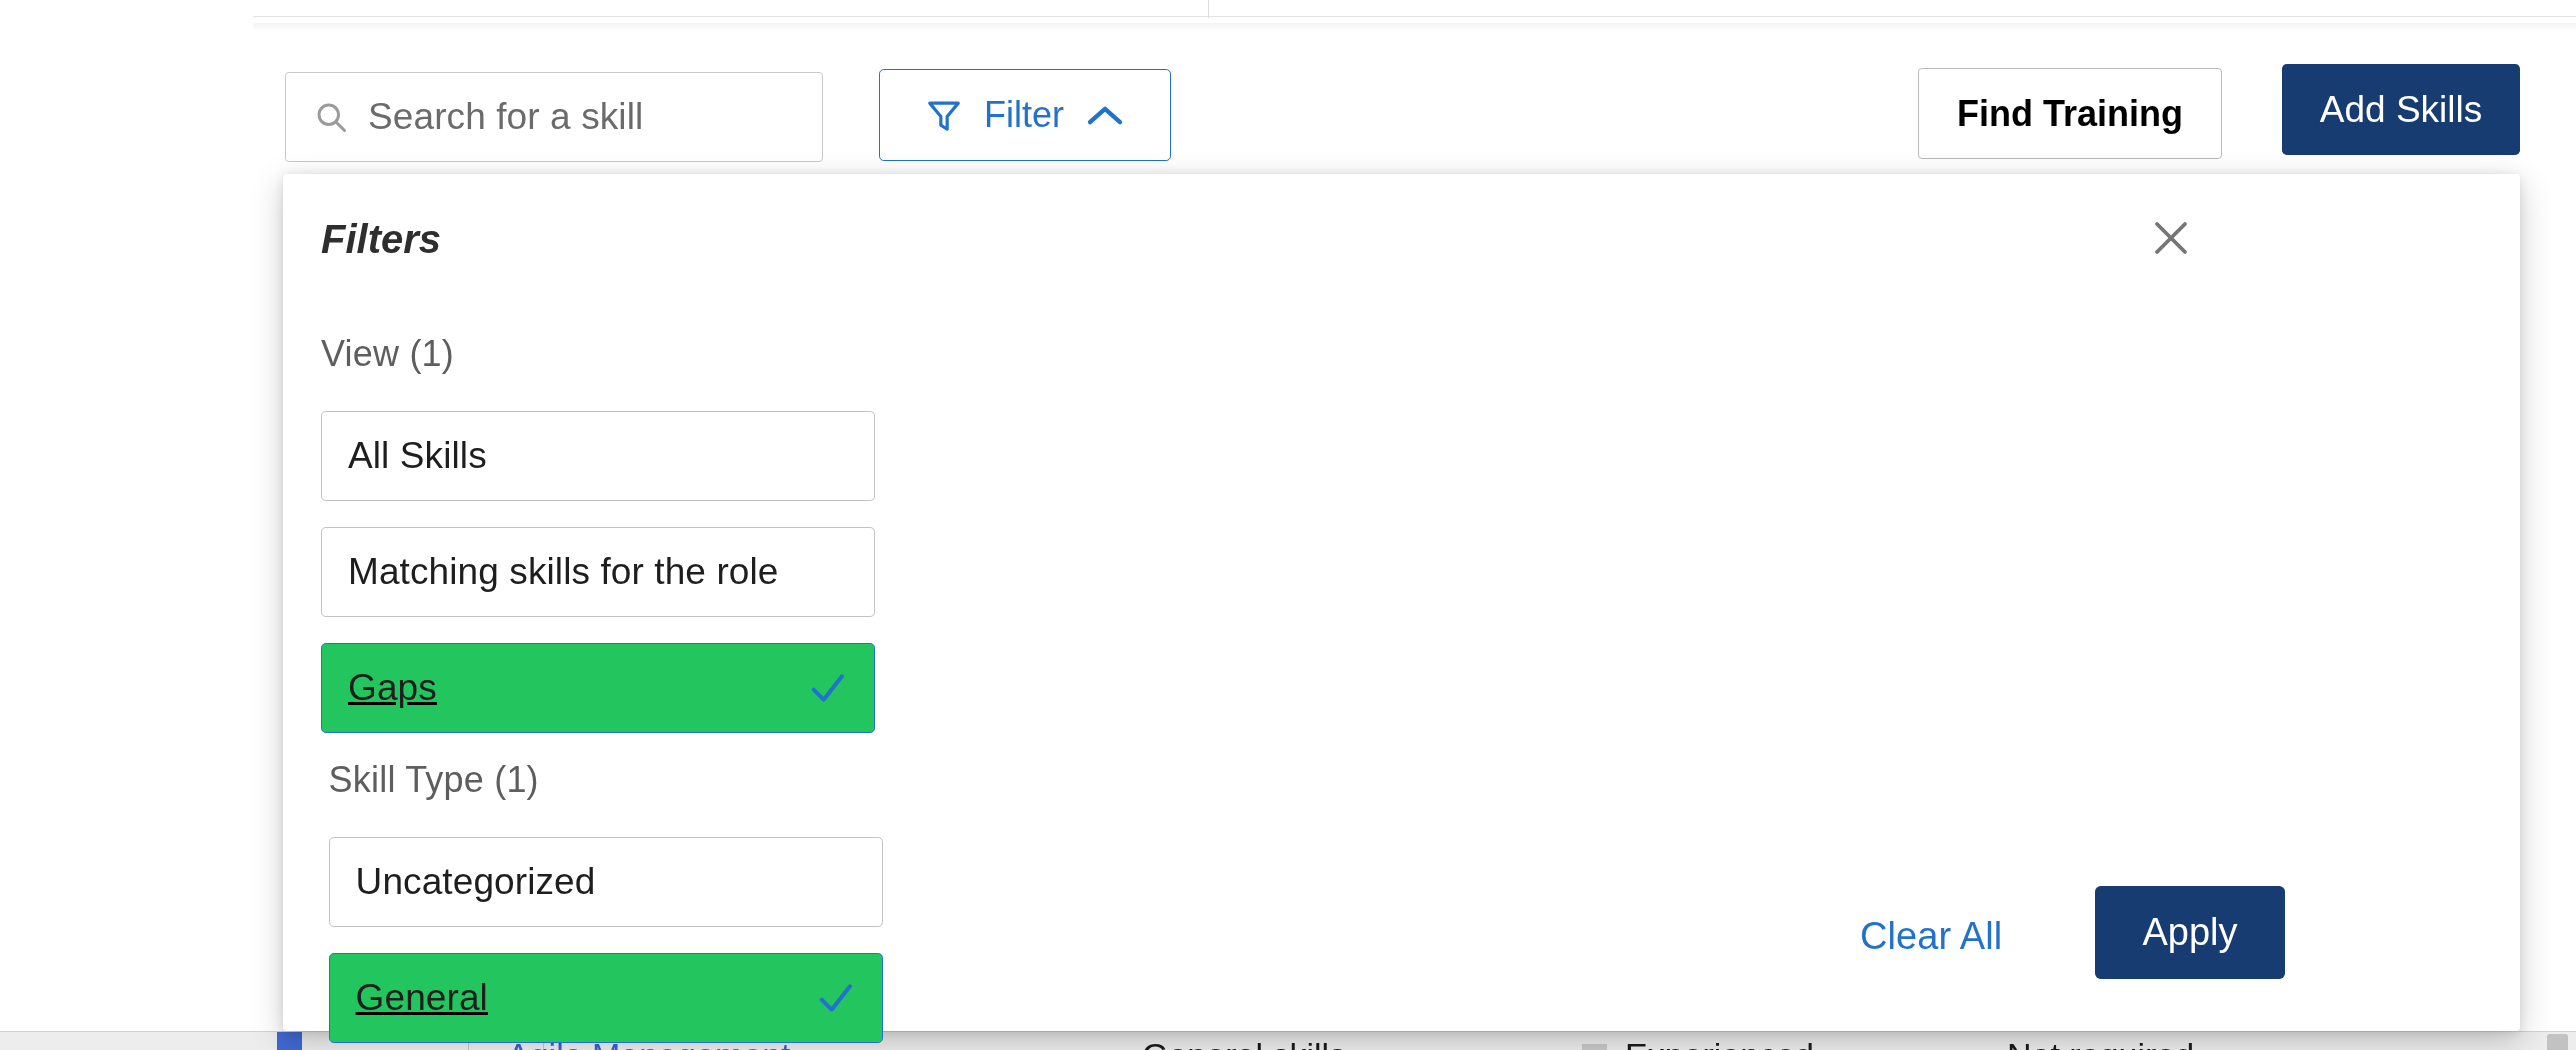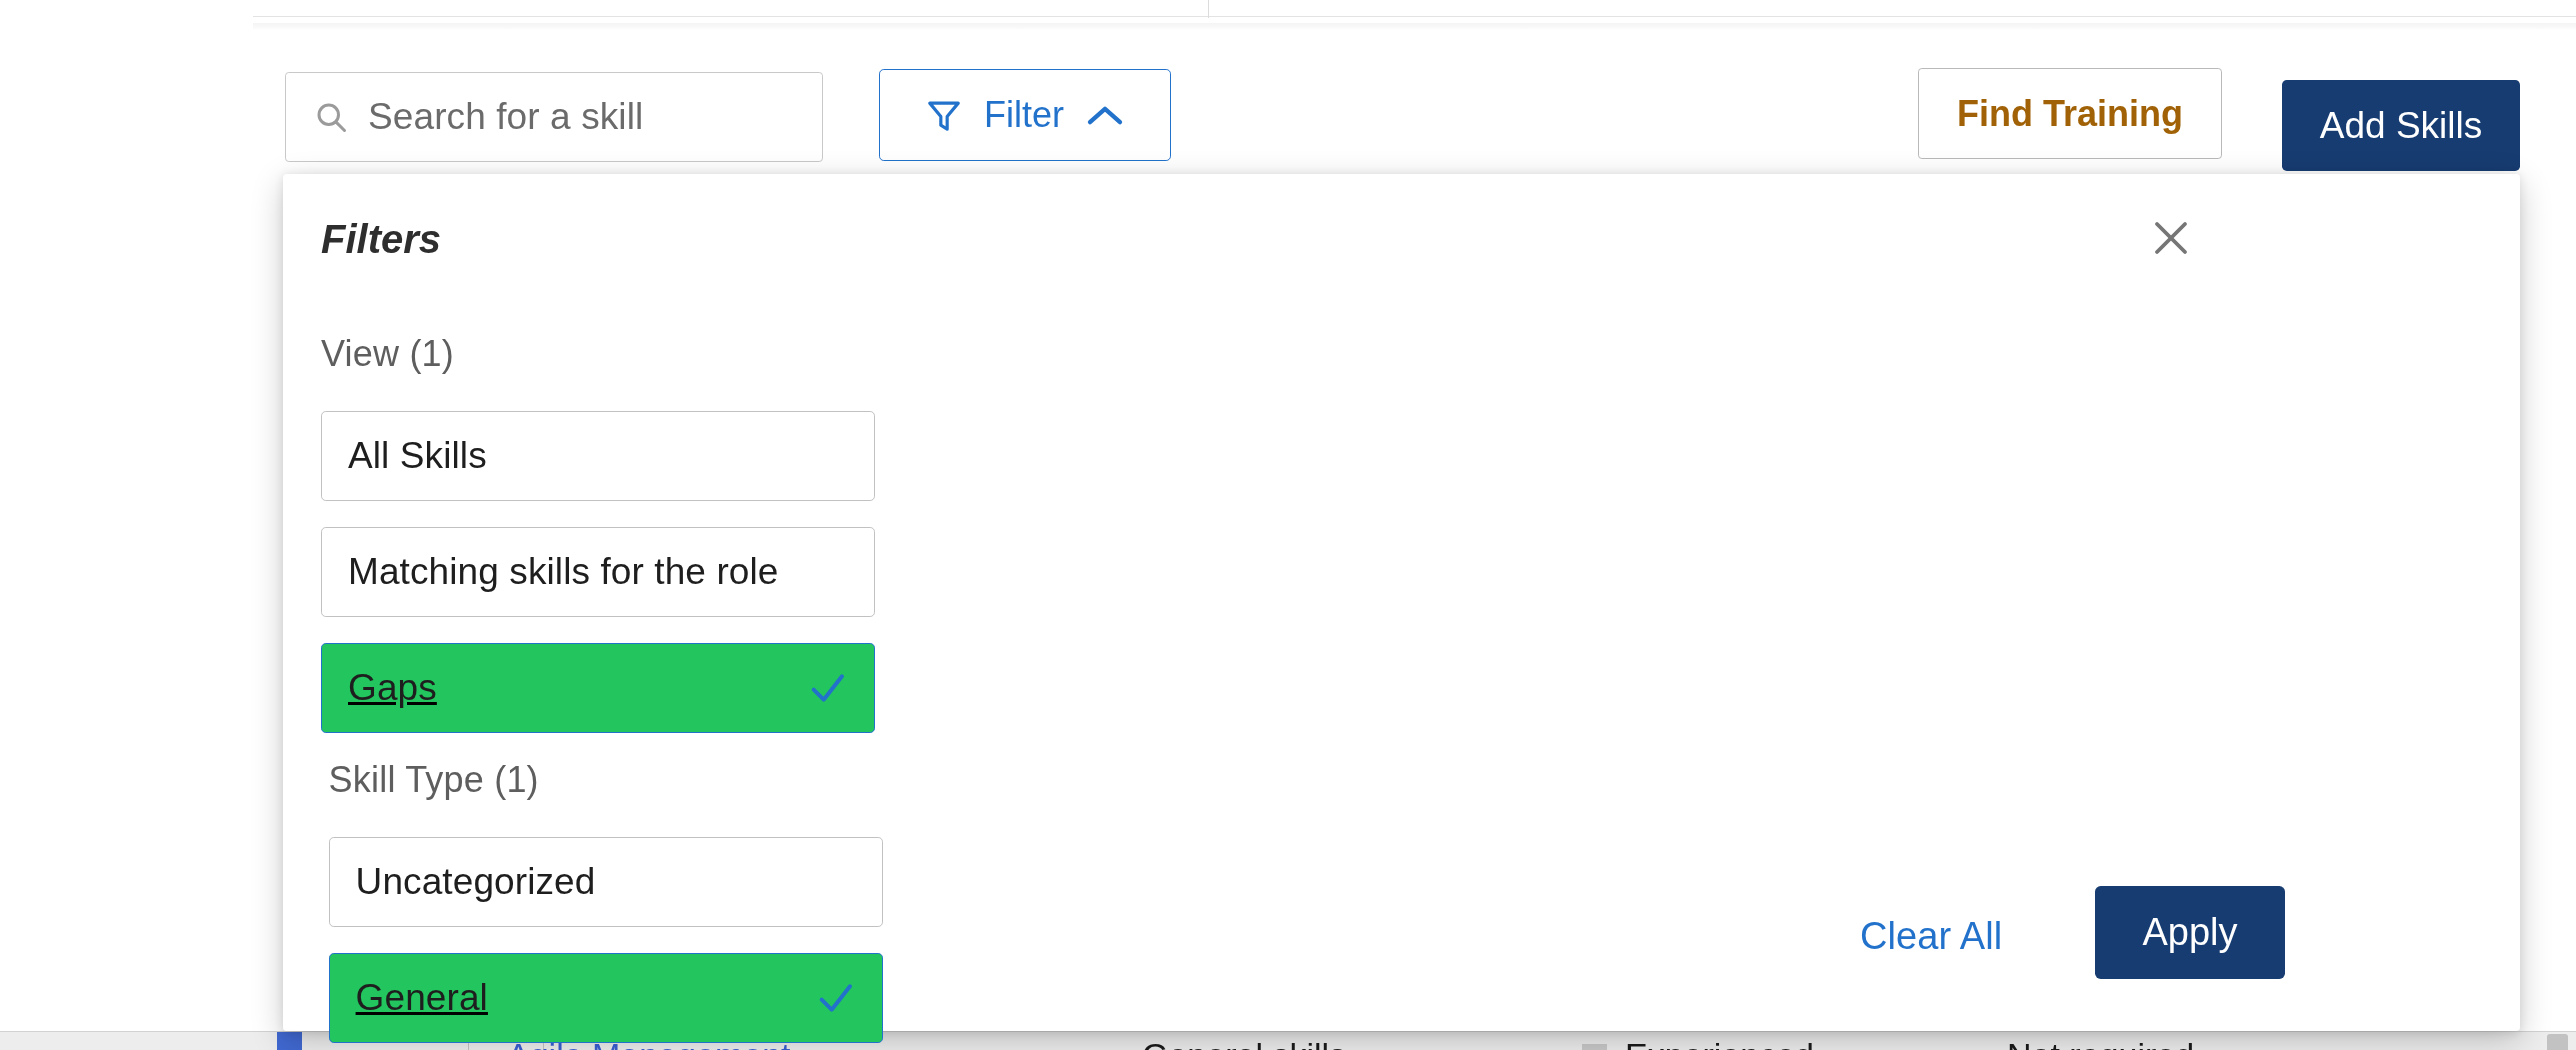--- a/index.html
+++ b/index.html
@@ -45,24 +45,24 @@
     cursor:pointer;
   }
   .filter-icon { width:38px; height:38px; }
   .filter-label { font-size:36px; font-weight:normal; color:#2272cc; }
   .filter-chevron { width:40px; height:25px; }
 
   .find-training-btn {
     position:absolute; left:1918px; top:68px; width:304px; height:91px;
     border:1px solid #b9b9b9; border-radius:3.8px; background:#fff;
     display:flex; align-items:center; justify-content:center;
-    font-size:36px; font-weight:bold; color:#a16207; cursor:pointer;
+    font-size:36px; font-weight:bold; color:#000000; cursor:pointer;
   }
   .add-skills-btn {
-    position:absolute; left:2282px; top:80px; width:238px; height:91px;
+    position:absolute; left:2282px; top:64px; width:238px; height:91px;
     border:none; border-radius:4.8px; background:#173c71;
     display:flex; align-items:center; justify-content:center;
     font-size:37px; color:#ffffff; cursor:pointer;
   }
 
   
   .bg-table { position:absolute; left:0; top:1031px; width:2576px; height:19px; overflow:hidden; }
   .bg-row {
     position:relative; width:2576px; height:48px; background:#ededed;
     border-top:1px solid #d2d2d2;

